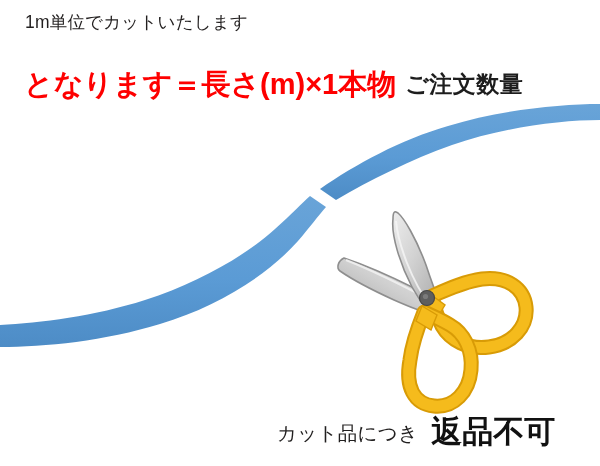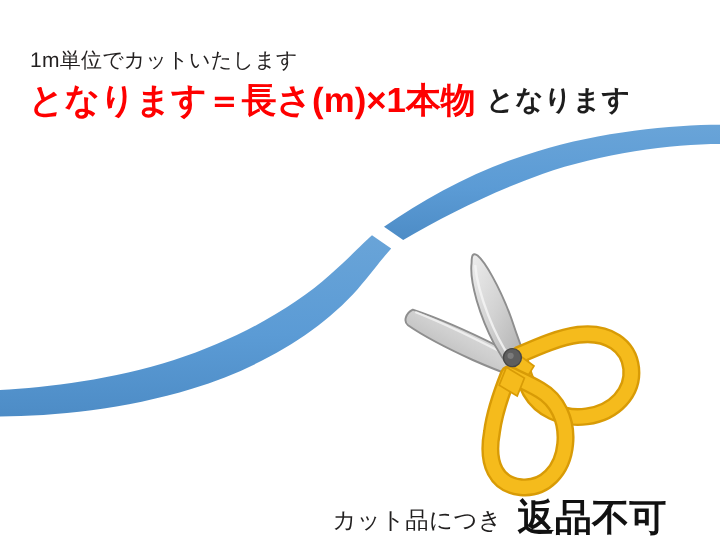--- a/index.html
+++ b/index.html
@@ -28,21 +28,21 @@
   
   .txt {
     position: absolute;
     white-space: nowrap;
     line-height: 1;
     color: #1a1a1a;
   }
 
   #line-cut-unit {
     left: 25px;
-    top: 42px;
+    top: 14px;
     font-size: 17.5px;
     letter-spacing: 0.2px;
     color: #221f1f;
   }
 
   #line-order-formula {
     left: 24px;
     top: 70px;
     font-size: 29px;
     font-weight: bold;
@@ -184,17 +184,17 @@
 
       <g>
         <circle cx="427" cy="298" r="7.5" fill="#5e5e5e" stroke="#474747" stroke-width="1.2"></circle>
         <circle cx="425.5" cy="296.5" r="2.6" fill="#7b7b7b"></circle>
       </g>
     </g>
   </svg>
 
   <div class="txt" id="line-cut-unit">1m単位でカットいたします</div>
 
-  <div class="txt" id="line-order-formula"><span class="red">となります＝長さ(m)×1本物</span><span class="tail">となります</span></div>
+  <div class="txt" id="line-order-formula"><span class="red">となります＝長さ(m)×1本物</span><span class="tail">ご注文数量</span></div>
 
   <div class="txt" id="line-no-return"><span>カット品につき</span><span class="big">返品不可</span></div>
 
 </div>
 
 </body></html>

